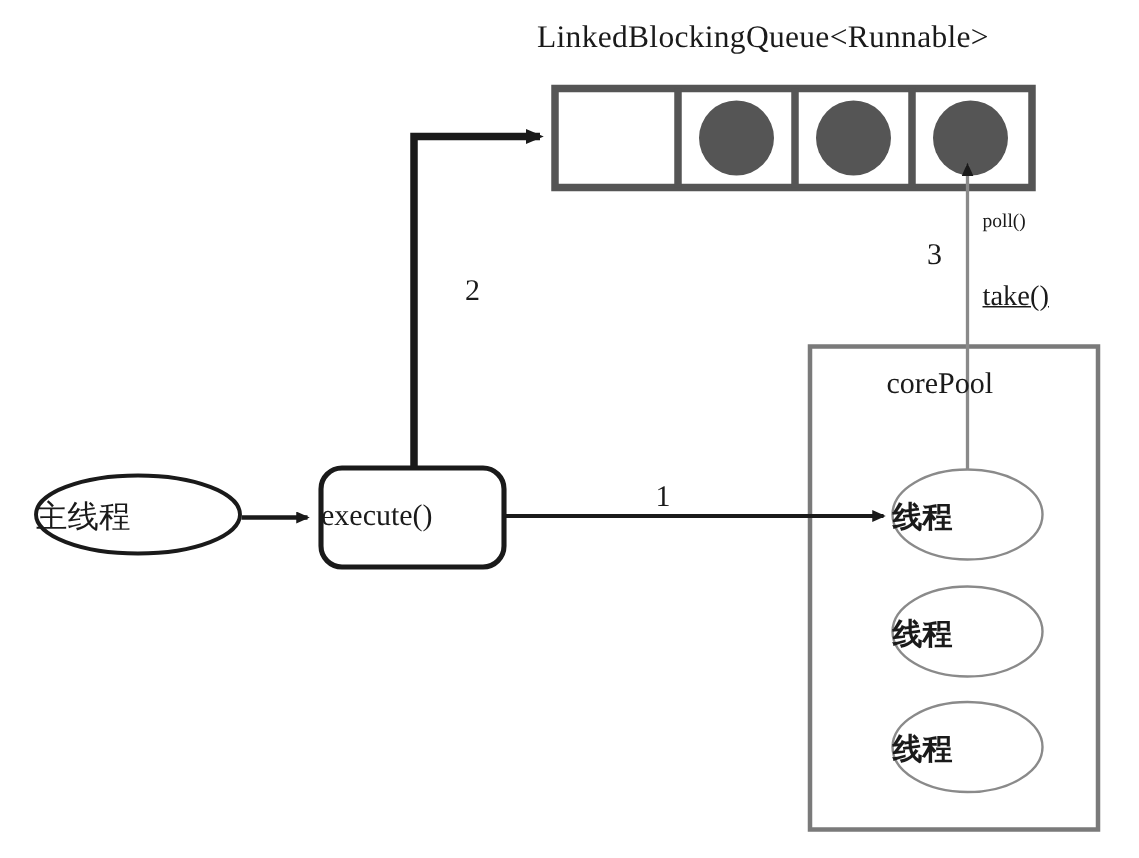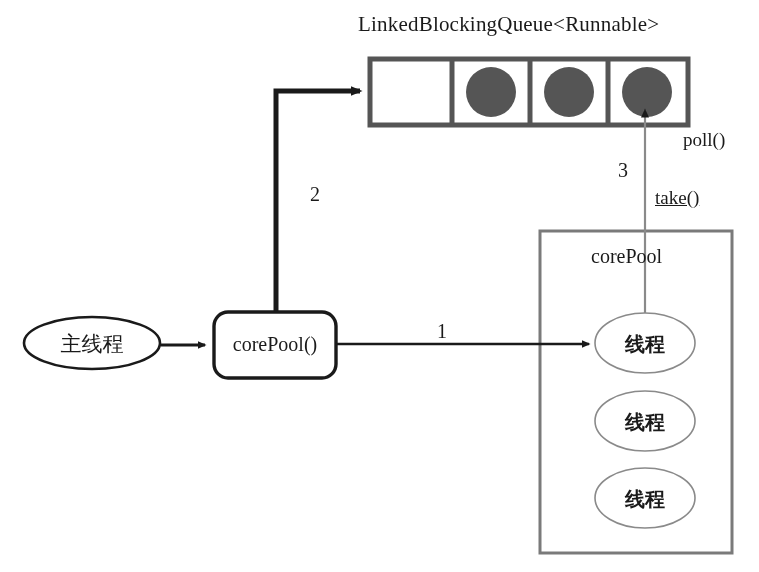--- a/index.html
+++ b/index.html
@@ -41,44 +41,42 @@
     top: 184px;
     font-size: 20px;
   }
   .label-3 {
     left: 618px;
     top: 160px;
     font-size: 20px;
   }
   .label-poll {
     left: 655px;
-    top: 130px;
-    font-size: 19px;
-    margin-left: 28px;
+    top: 140px;
+    font-size: 13px;
   }
   .label-take {
     left: 655px;
     top: 188px;
     font-size: 19px;
     text-decoration: underline;
   }
   .label-1 {
     left: 437px;
     top: 321px;
     font-size: 20px;
   }
   .label-corepool {
     left: 591px;
     top: 246px;
     font-size: 20px;
   }
   .node-text {
     position: absolute;
     color: #1a1a1a;
-    text-align: center;
     white-space: nowrap;
   }
   .main-thread-text {
     left: 24px;
     top: 330px;
     width: 136px;
     font-size: 21px;
   }
   .execute-text {
     left: 214px;
@@ -154,21 +152,21 @@
     </g>
 
     <g>
       <line x1="645" y1="313" x2="645" y2="110" stroke="#8a8a8a" stroke-width="2.2" marker-end="url(#arrow-black)"></line>
     </g>
   </svg>
 
   <div class="lbl queue-title">LinkedBlockingQueue&lt;Runnable&gt;</div>
 
   <div class="node-text main-thread-text">主线程</div>
-  <div class="node-text execute-text">corePool()</div>
+  <div class="node-text execute-text">execute()</div>
 
   <div class="lbl label-corepool">corePool</div>
 
   <div class="node-text thread-text thread-text-1">线程</div>
   <div class="node-text thread-text thread-text-2">线程</div>
   <div class="node-text thread-text thread-text-3">线程</div>
 
   <div class="lbl label-1">1</div>
   <div class="lbl label-2">2</div>
   <div class="lbl label-3">3</div>

